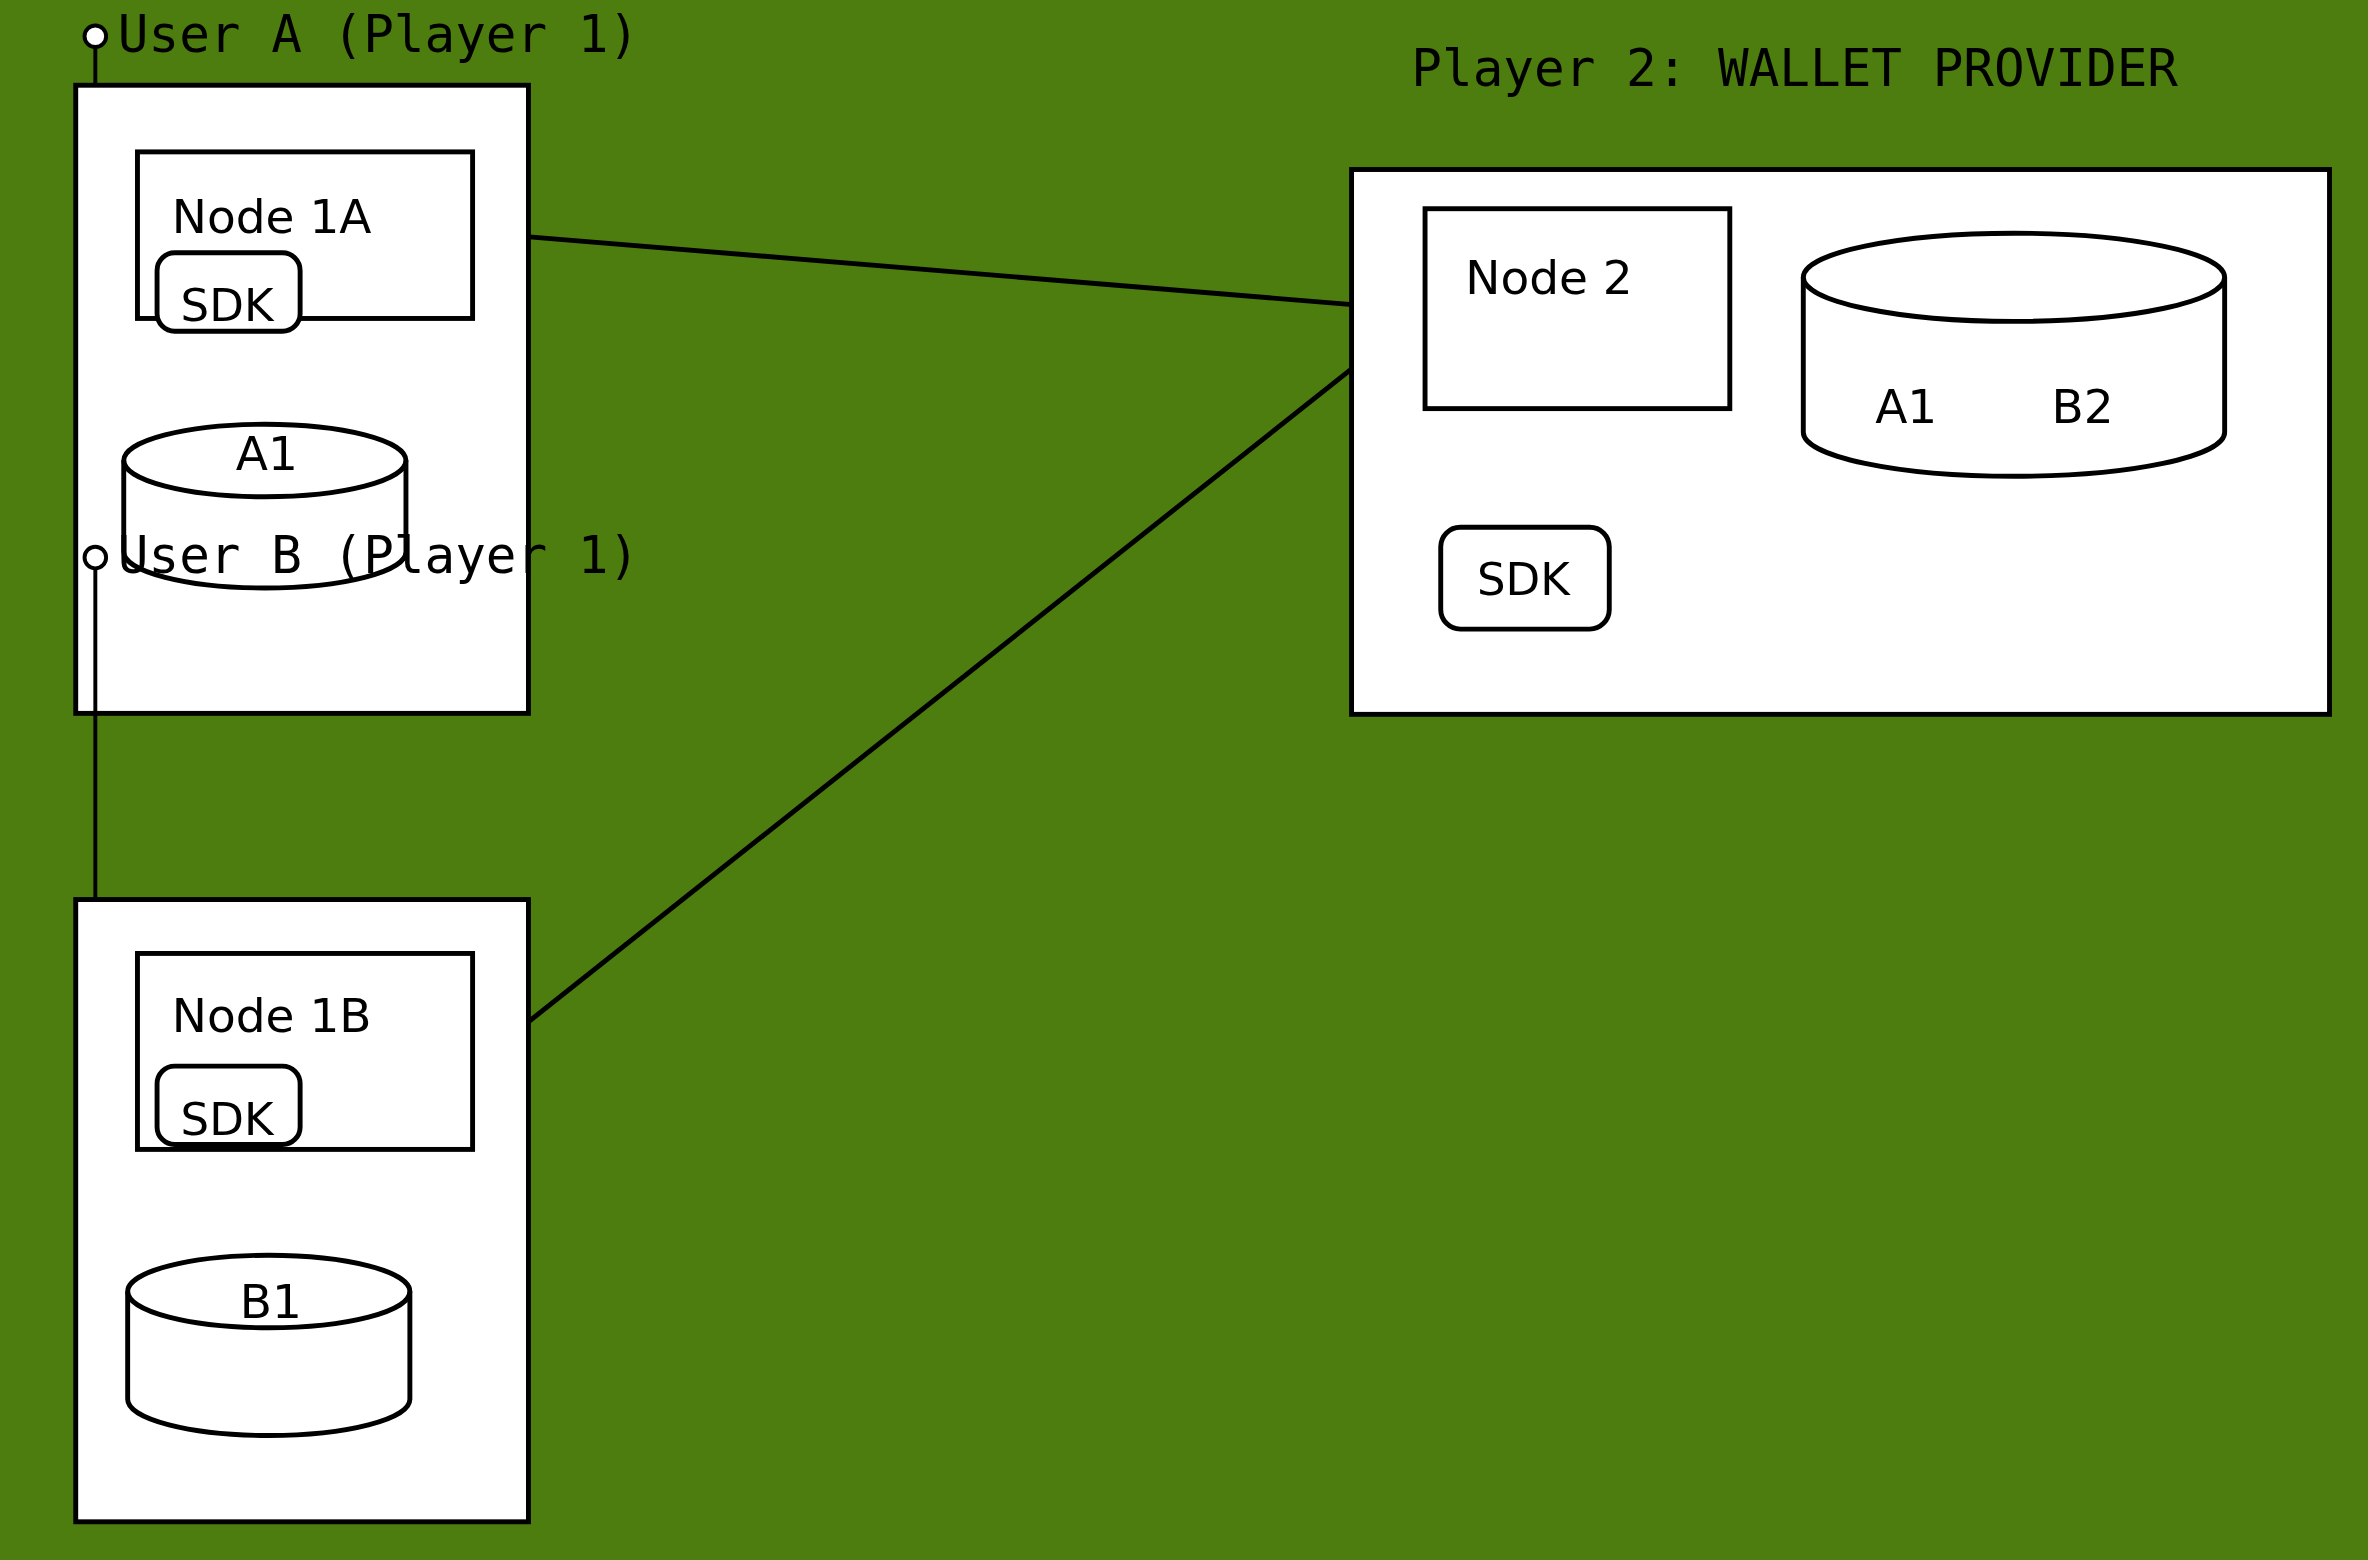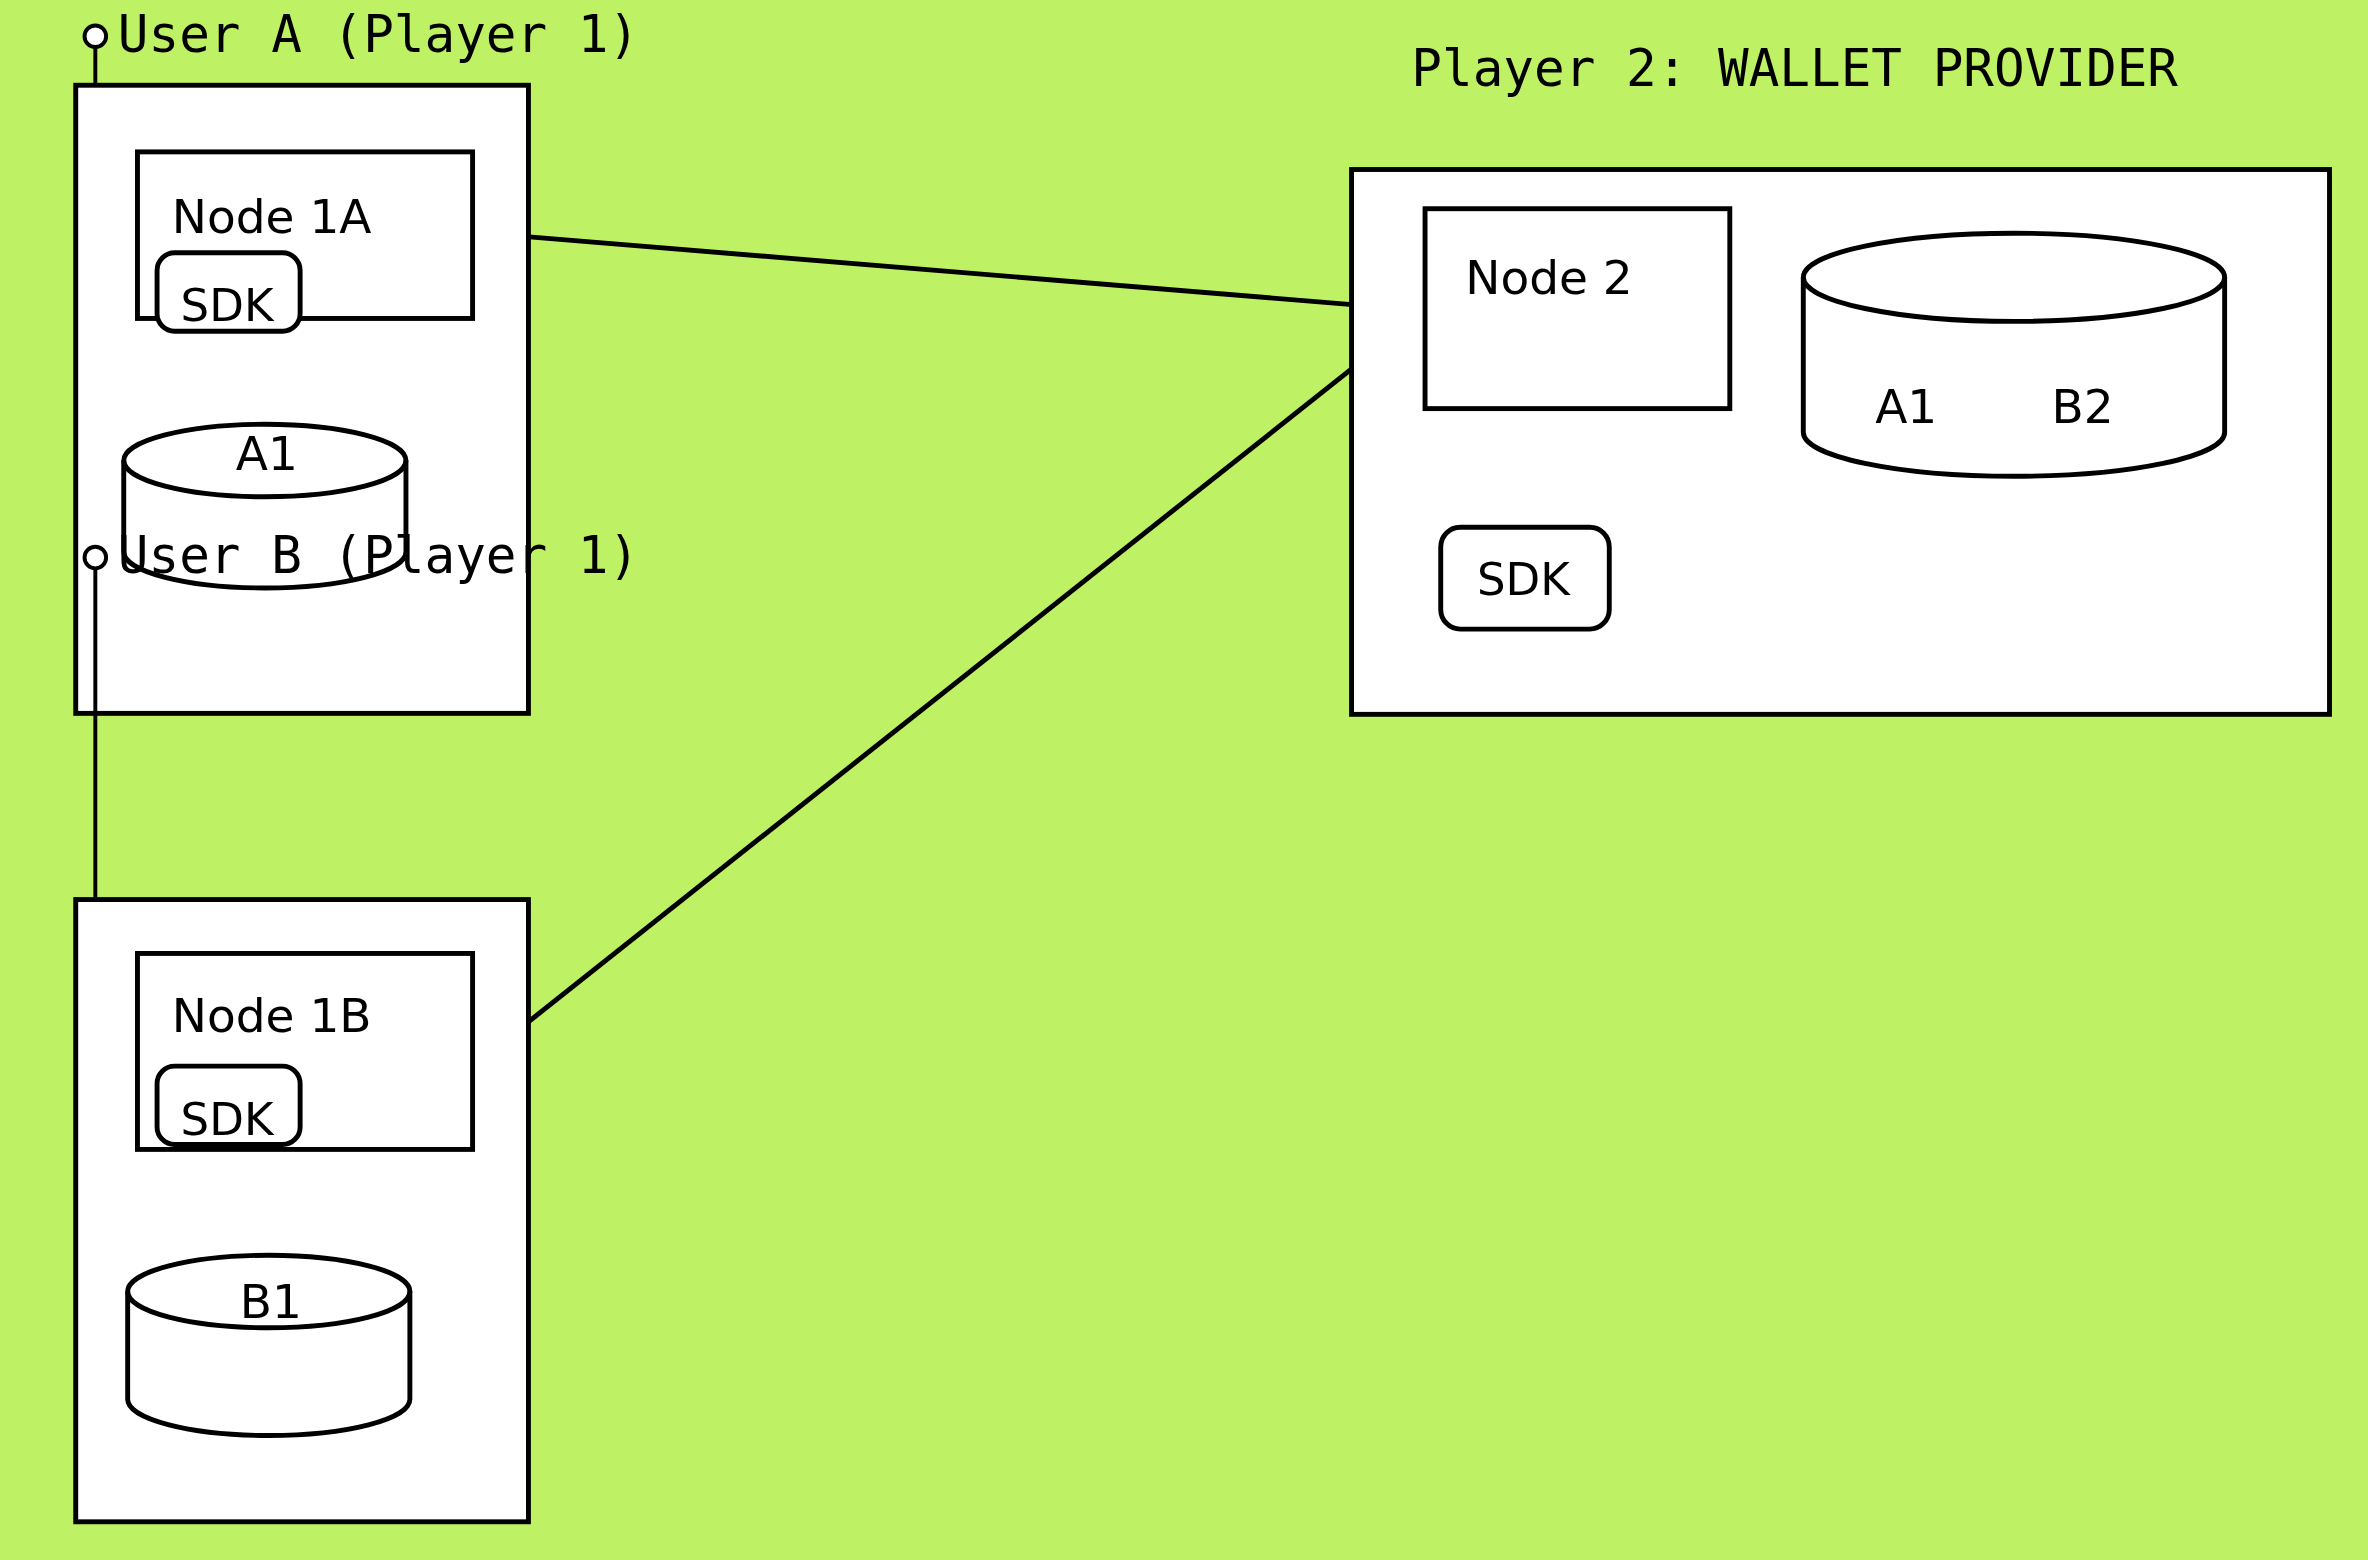--- a/index.html
+++ b/index.html
@@ -10,21 +10,21 @@
   body {
     width: 2368px;
     height: 1560px;
     overflow: hidden;
     font-family: "DejaVu Sans", sans-serif;
   }
   #diagram-root {
     position: relative;
     width: 2368px;
     height: 1560px;
-    background: #bef264;
+    background: #4d7c0f;
   }
   svg#diagram-svg {
     display: block;
     width: 2368px;
     height: 1560px;
   }
   .shape-stroke {
     fill: none;
     stroke: #000000;
     stroke-width: 5;

